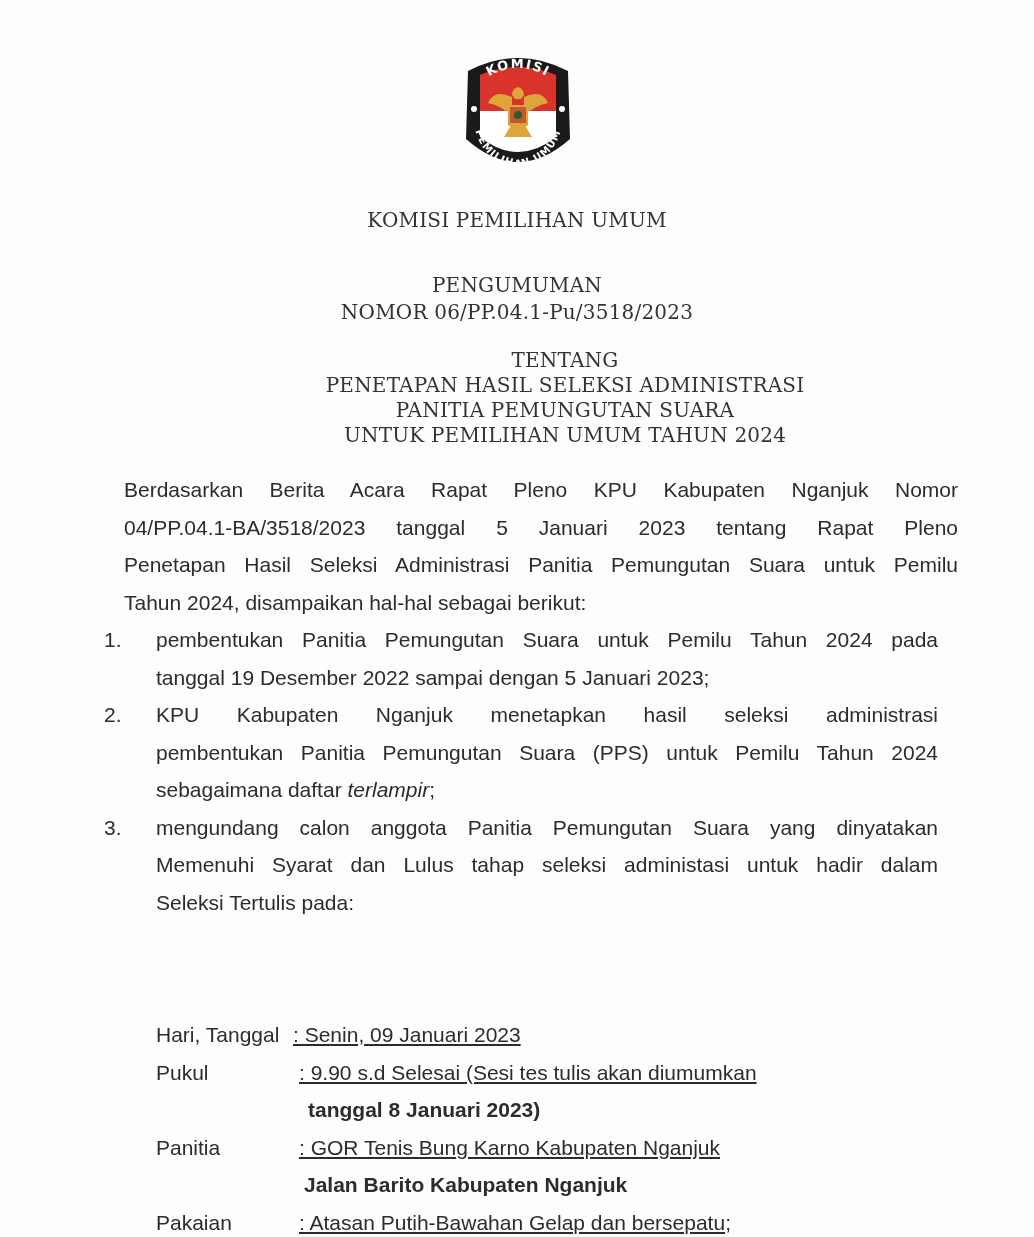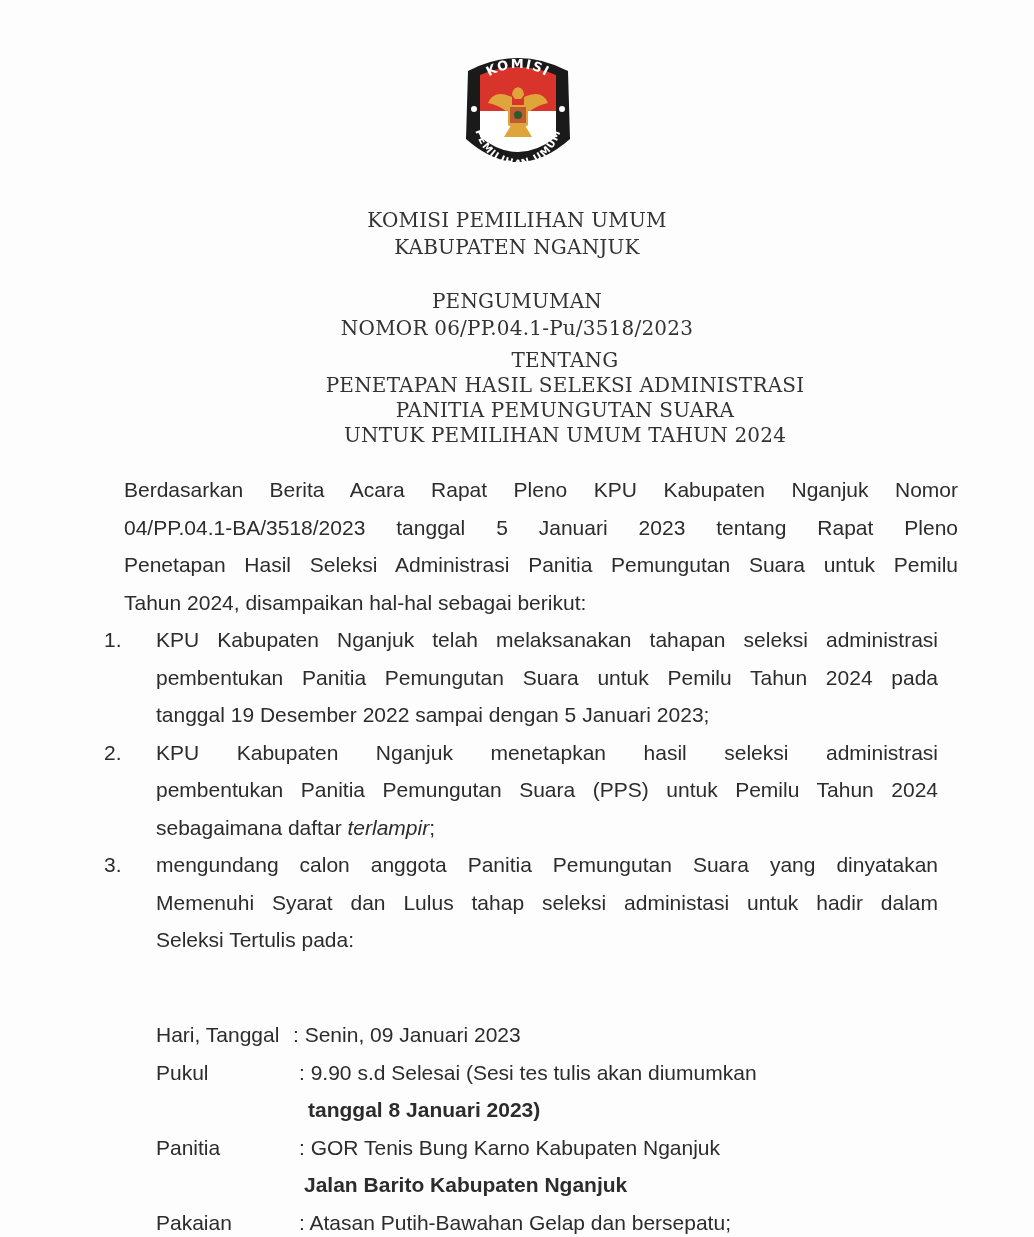--- a/index.html
+++ b/index.html
@@ -16,21 +16,21 @@
       width: 120px; height: 128px;
     }
     .header {
       position: absolute; left: 0; width: 1034px;
       text-align: center;
       font-size: 20px; letter-spacing: 0.2px;
       line-height: 27px;
       color: #333;
     }
     .h-org { top: 207px; }
-    .h-ann { top: 288px; text-align: center; }
+    .h-ann { top: 272px; text-align: center; }
     .h-about { top: 348px; line-height: 25px; padding-left: 48px; }
     .header div { white-space: nowrap; }
 
     .body-text {
       position: absolute;
       font-family: "Liberation Sans", "DejaVu Sans", sans-serif;
       font-stretch: condensed;
       font-size: 21px;
       color: #2c2c2c;
       line-height: 37.5px;
@@ -44,21 +44,21 @@
     .list-item { position: relative; padding-left: 52px; text-align: justify; }
     .list-num { position: absolute; left: 0; top: 0; }
     .justify-line {
       display: block; text-align: justify; text-align-last: justify;
       height: 37.5px; overflow: hidden;
     }
     .plain-line { display: block; height: 37.5px; }
     .sched { left: 156px; top: 1016px; width: 720px; text-align: right; }
     .sched-row { position: relative; height: 37.5px; }
     .sched-label { position: absolute; left: 0; top: 0; }
-    .sched-value { position: absolute; left: 143px; top: 0; white-space: nowrap; }
+    .sched-value { position: absolute; left: 143px; top: 0; white-space: nowrap; text-decoration: underline; }
     .sched-value.tight { left: 137px; }
     .sched-cont { position: absolute; left: 152px; top: 0; white-space: nowrap; font-weight: bold; }
     .sched-cont.b { left: 148px; }
     em { }
   </style>
 </head>
 <body>
 
 <div class="logo">
   <svg width="120" height="128" viewBox="0 0 120 128">
@@ -90,21 +90,20 @@
       <textPath href="#arcTop" startOffset="50%" text-anchor="middle">KOMISI</textPath>
     </text>
     <text font-family="DejaVu Sans, sans-serif" font-weight="bold" font-size="10" fill="#fff" letter-spacing="1.2">
       <textPath href="#arcBot" startOffset="50%" text-anchor="middle">PEMILIHAN UMUM</textPath>
     </text>
   </svg>
 </div>
 
 <div class="header h-org">
   <div>KOMISI PEMILIHAN UMUM</div>
-  <div>KABUPATEN NGANJUK</div>
 </div>
 
 <div class="header h-ann">
   <div>PENGUMUMAN</div>
   <div>NOMOR 06/PP.04.1-Pu/3518/2023</div>
 </div>
 
 <div class="header h-about">
   <div>TENTANG</div>
   <div>PENETAPAN HASIL SELEKSI ADMINISTRASI</div>
@@ -115,21 +114,20 @@
 <div class="body-text intro">
   <span class="justify-line">Berdasarkan Berita Acara Rapat Pleno KPU Kabupaten Nganjuk Nomor</span>
   <span class="justify-line">04/PP.04.1-BA/3518/2023 tanggal 5 Januari 2023 tentang Rapat Pleno</span>
   <span class="justify-line">Penetapan Hasil Seleksi Administrasi Panitia Pemungutan Suara untuk Pemilu</span>
   <span class="plain-line">Tahun 2024, disampaikan hal-hal sebagai berikut:</span>
 </div>
 
 <div class="body-text list">
   <div class="list-item">
     <span class="list-num">1.</span>
-    <span class="justify-line">KPU Kabupaten Nganjuk telah melaksanakan tahapan seleksi administrasi</span>
     <span class="justify-line">pembentukan Panitia Pemungutan Suara untuk Pemilu Tahun 2024 pada</span>
     <span class="plain-line">tanggal 19 Desember 2022 sampai dengan 5 Januari 2023;</span>
   </div>
   <div class="list-item">
     <span class="list-num">2.</span>
     <span class="justify-line">KPU Kabupaten Nganjuk menetapkan hasil seleksi administrasi</span>
     <span class="justify-line">pembentukan Panitia Pemungutan Suara (PPS) untuk Pemilu Tahun 2024</span>
     <span class="plain-line"><span>sebagaimana daftar </span><em>terlampir</em><span>;</span></span>
   </div>
   <div class="list-item">

